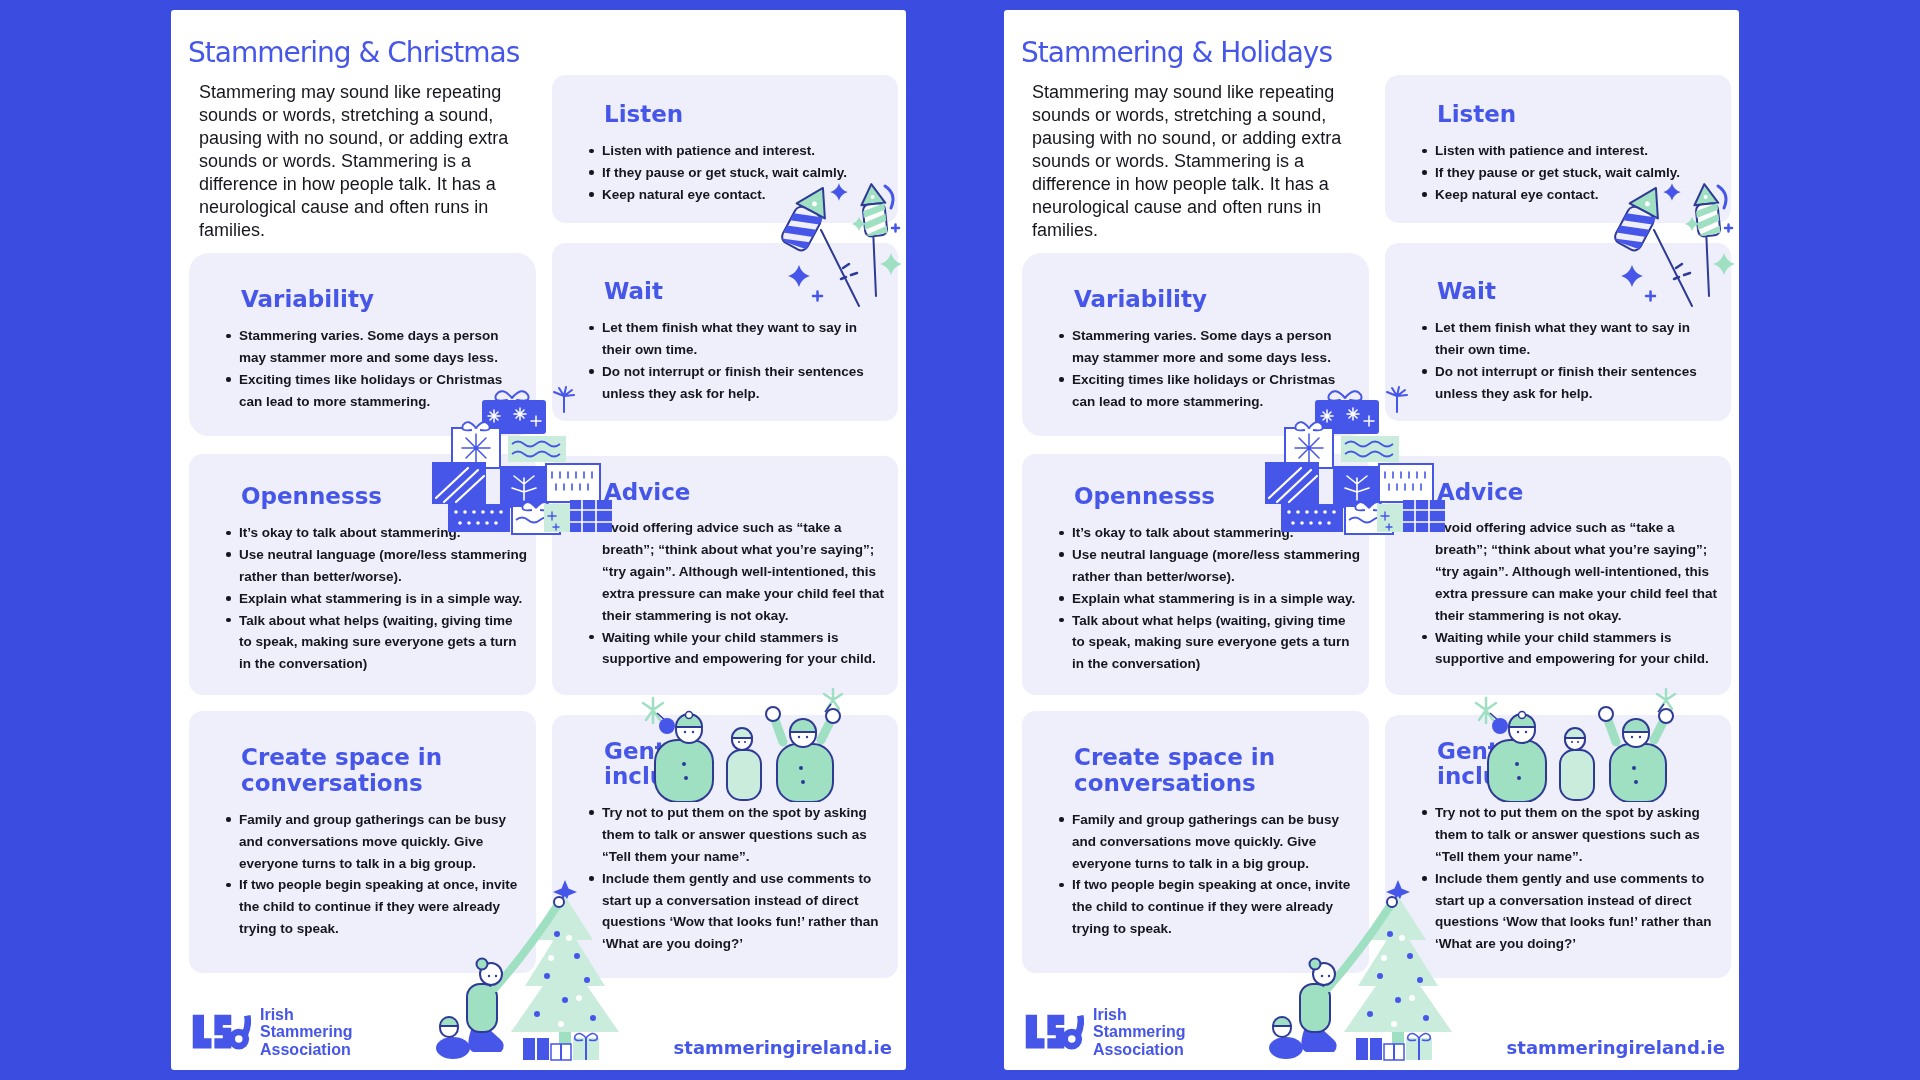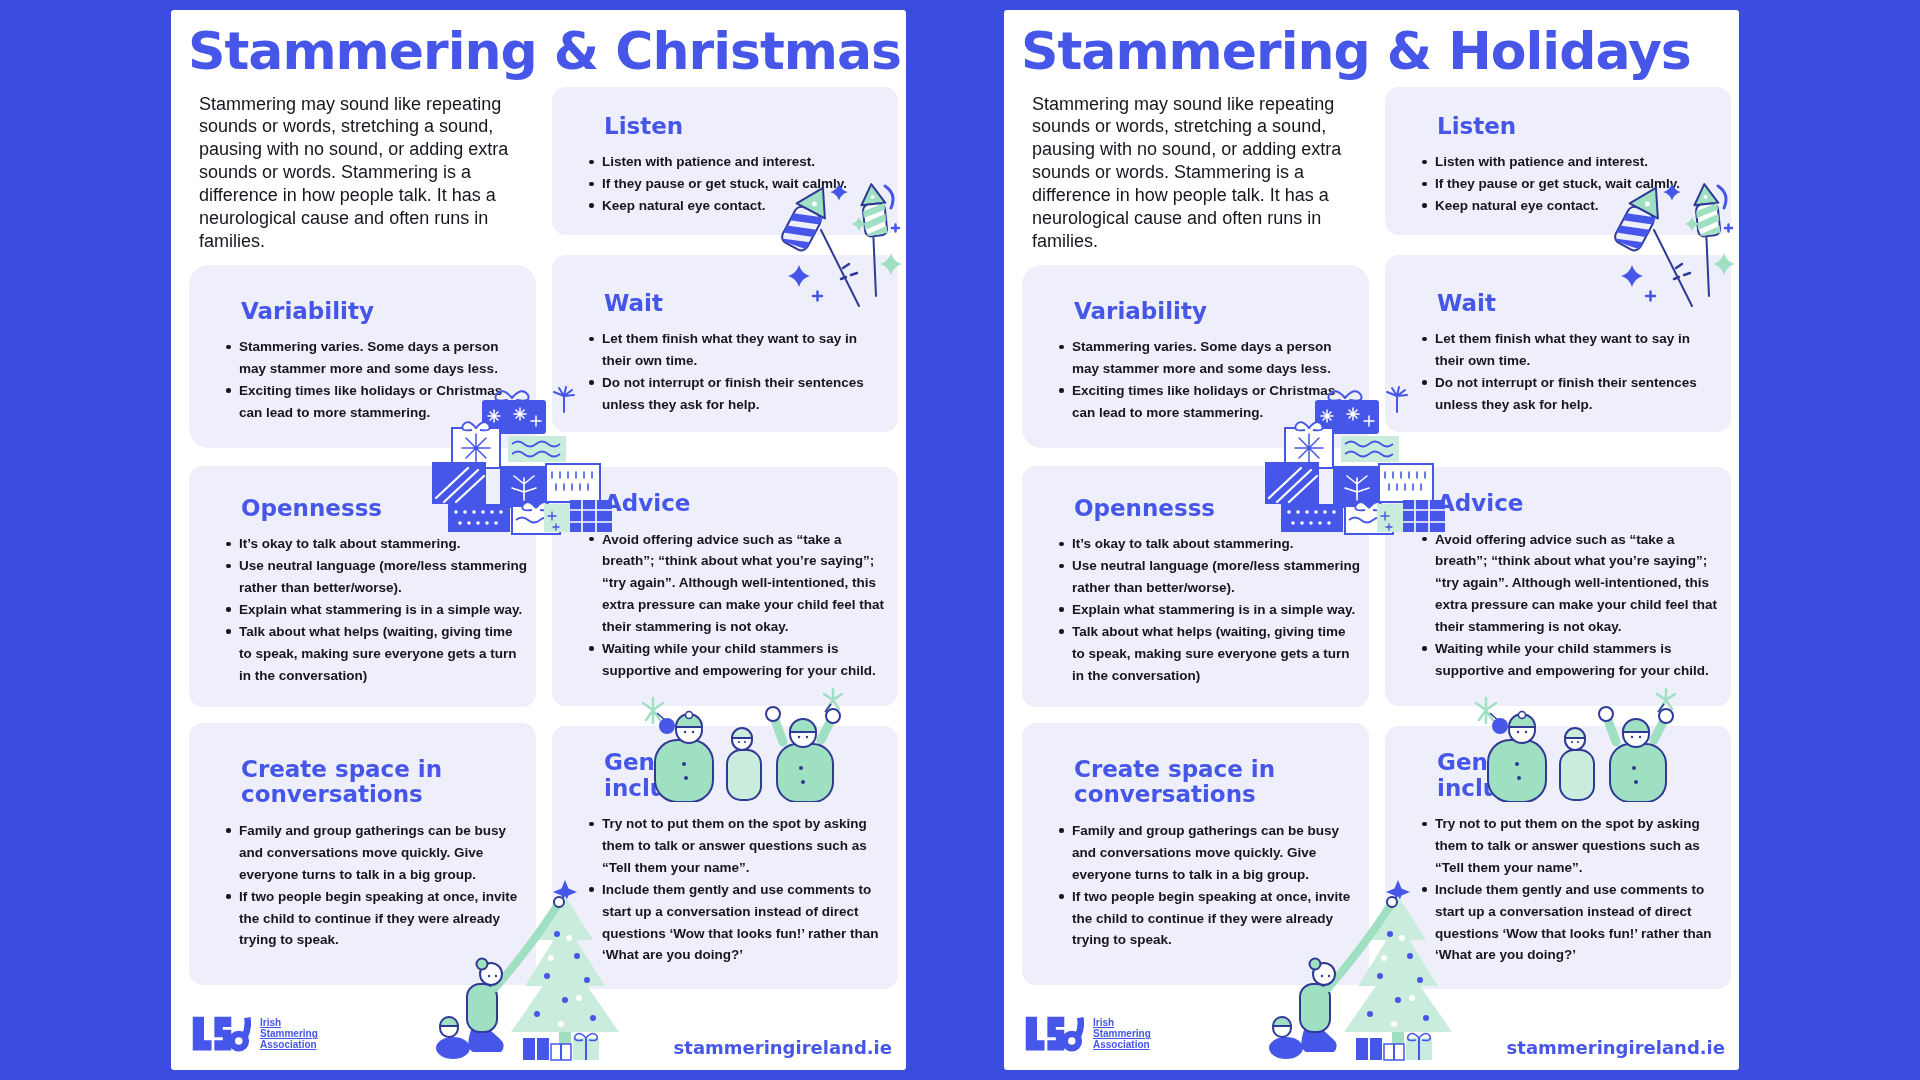--- a/index.html
+++ b/index.html
@@ -12,21 +12,21 @@
     --mint_light:#c9ecdc;
   }
   *{margin:0;padding:0;box-sizing:border-box;}
   html,body{width:1920px;height:1080px;overflow:hidden;}
   body{background:var(--background);font-family:"Liberation Sans",sans-serif;position:relative;}
 
   .poster{position:absolute;top:10px;width:735px;height:1060px;background:#ffffff;border-radius:3px;overflow:hidden;}
   #poster-0{left:171px;}
   #poster-1{left:1004px;}
 
-  .poster-title{margin:14px 0 8px 17px;font-family:"DejaVu Sans",sans-serif;font-weight:700;font-size:52px;line-height:1.05;letter-spacing:-1px;color:var(--accent);}
+  .poster-title{margin:28px 0 8px 17px;font-family:"DejaVu Sans",sans-serif;font-weight:400;font-size:28px;line-height:1.05;letter-spacing:-1px;color:var(--accent);}
 
   .cols{display:grid;grid-template-columns:347px 346px;column-gap:16px;padding:0 9px 0 18px;}
 
   .intro{width:336px;padding-left:10px;margin:6px 0 12px 0;font-size:18px;line-height:1.27;color:var(--text);}
 
   .card{background:var(--card_bg);border-radius:14px;padding:24px 8px 16px 36px;}
   .card h3{margin:0 0 12px 16px;font-family:"DejaVu Sans",sans-serif;font-weight:800;font-size:23px;line-height:1.12;color:var(--accent);}
   .card h3.twoline{white-space:pre-line;}
   .card ul{list-style:none;}
   .card li{position:relative;padding-left:14px;font-weight:700;font-size:13.5px;line-height:1.62;color:var(--text);}
@@ -42,21 +42,21 @@
 
   .illus{position:absolute;pointer-events:none;z-index:5;}
   .illus-fireworks{left:572px;top:170px;width:160px;height:140px;}
   .illus-gifts{left:253px;top:374px;width:192px;height:152px;}
   .illus-people{left:466px;top:672px;width:218px;height:120px;}
   .illus-tree{left:248px;top:868px;width:218px;height:188px;}
 
   .footer{position:absolute;left:18px;right:14px;bottom:12px;display:flex;justify-content:space-between;align-items:flex-end;z-index:4;}
   .logo{display:flex;align-items:center;gap:9px;}
   .logo-mark{width:62px;height:47px;}
-  .logo-text{font-weight:700;font-size:10px;line-height:1.08;color:var(--accent);text-decoration:underline;}
+  .logo-text{font-weight:700;font-size:16px;line-height:1.08;color:var(--accent);}
   .website{font-family:"DejaVu Sans",sans-serif;font-weight:700;font-size:18px;color:var(--accent);}
 
   .symlib{position:absolute;width:0;height:0;overflow:hidden;}
 </style>
 </head>
 <body>
 
 <svg class="symlib" xmlns="http://www.w3.org/2000/svg">
   <defs>
     <path id="petal" d="M0,-11 C2,-5 5,-2 11,0 C5,2 2,5 0,11 C-2,5 -5,2 -11,0 C-5,-2 -2,-5 0,-11 Z"></path>

